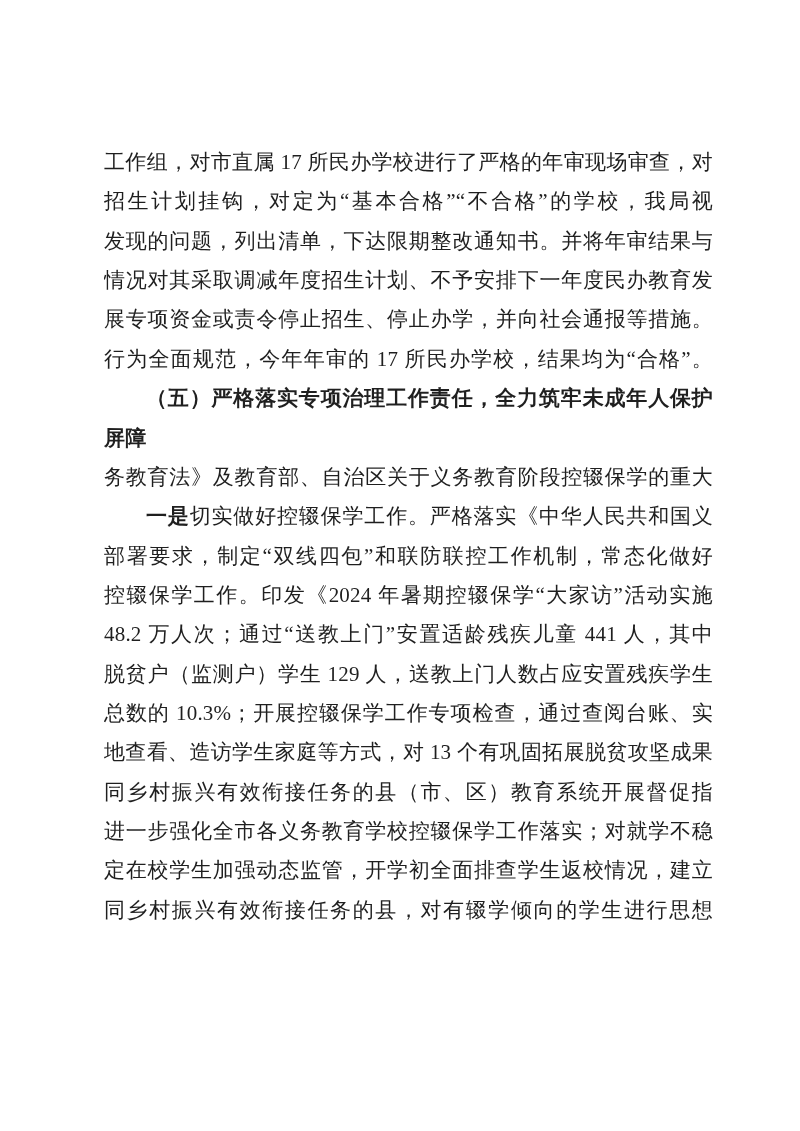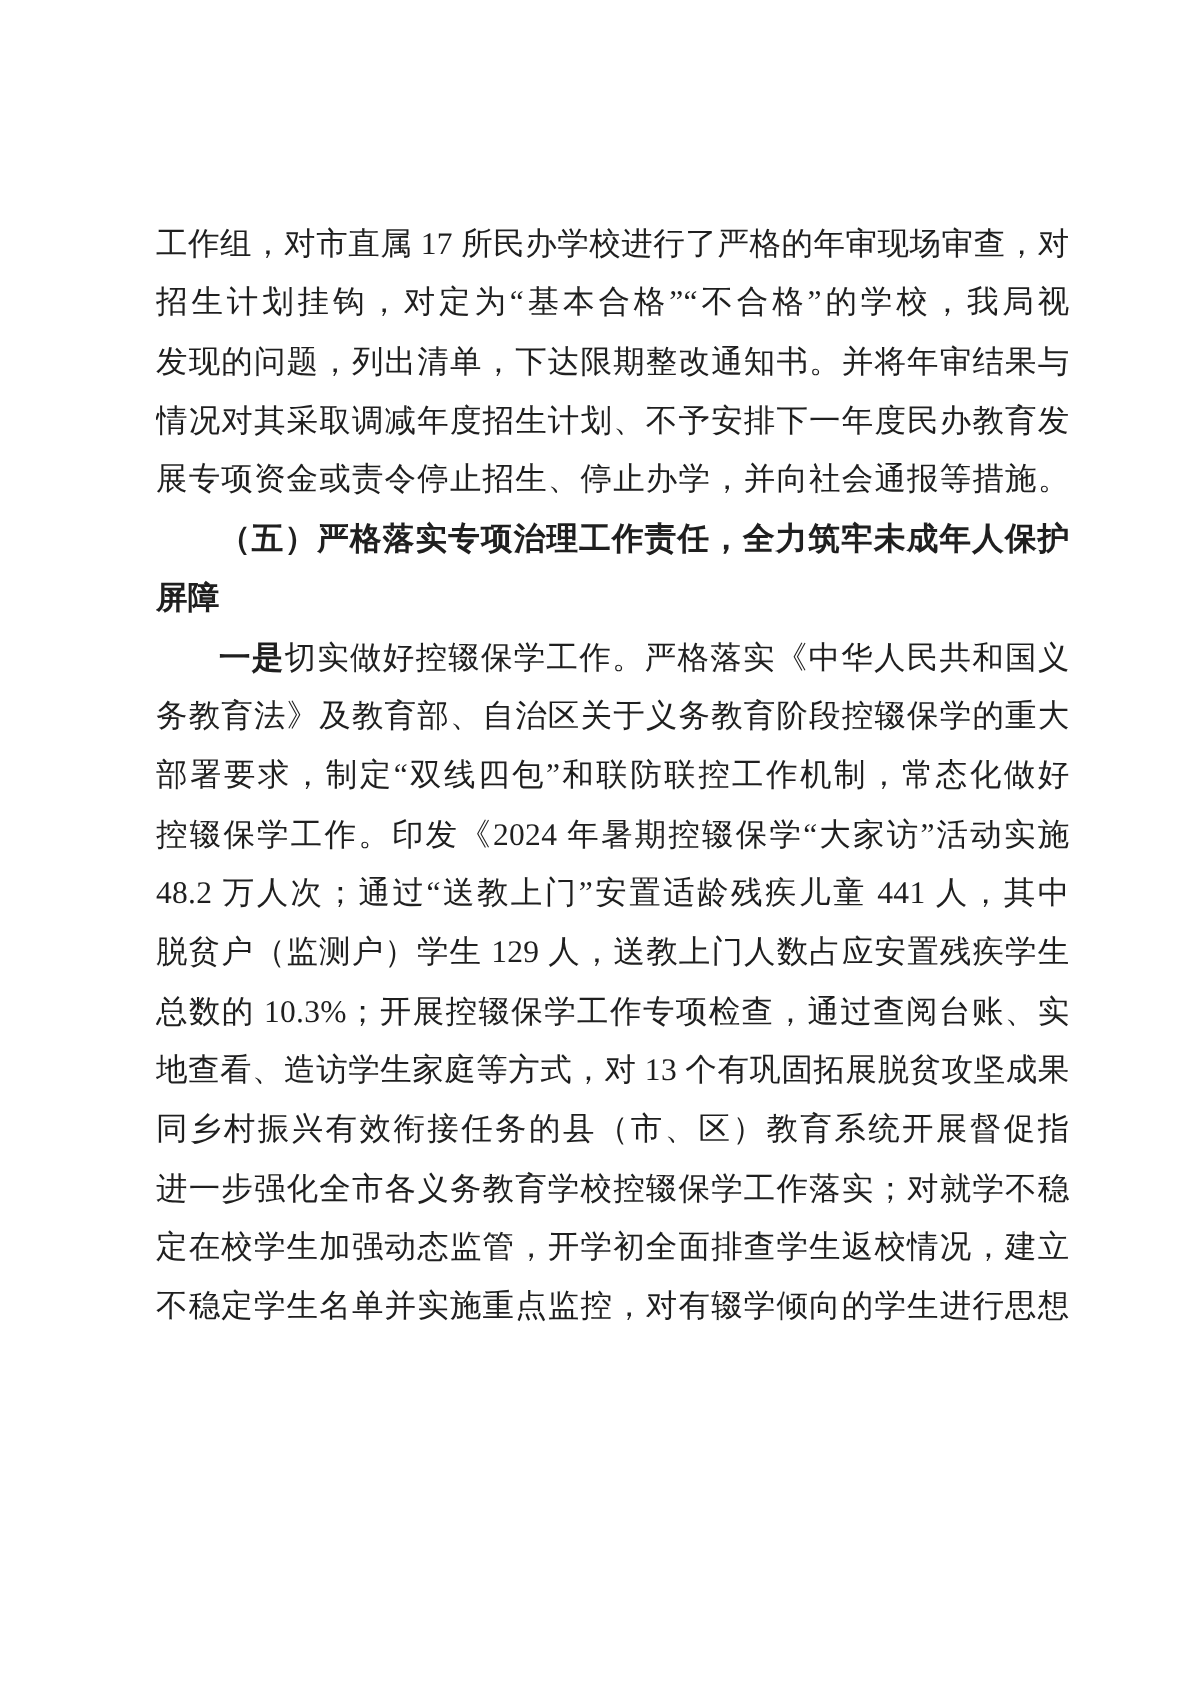--- a/index.html
+++ b/index.html
@@ -62,29 +62,30 @@
 </head>
 <body>
 
 <div class="page">
   <div class="doc-body">
       <div class="line"><span class="seg">工作组，对市直属 17 所民办学校进行了严格的年审现场审查，对</span></div>
       <div class="line"><span class="seg">招生计划挂钩，对定为“基本合格”“不合格”的学校，我局视</span></div>
       <div class="line"><span class="seg">发现的问题，列出清单，下达限期整改通知书。并将年审结果与</span></div>
       <div class="line"><span class="seg">情况对其采取调减年度招生计划、不予安排下一年度民办教育发</span></div>
       <div class="line"><span class="seg">展专项资金或责令停止招生、停止办学，并向社会通报等措施。</span></div>
+      <div class="line"><span class="seg">行为全面规范，今年年审的 17 所民办学校，结果均为“合格”。</span></div>
       <div class="line indent heading"><span class="seg bold">（五）严格落实专项治理工作责任，全力筑牢未成年人保护</span></div>
       <div class="line heading no-justify"><span class="seg bold">屏障</span></div>
+      <div class="line"><span class="seg">务教育法》及教育部、自治区关于义务教育阶段控辍保学的重大</span></div>
       <div class="line indent"><span class="seg bold">一是</span><span class="seg">切实做好控辍保学工作。严格落实《中华人民共和国义</span></div>
-      <div class="line"><span class="seg">务教育法》及教育部、自治区关于义务教育阶段控辍保学的重大</span></div>
       <div class="line"><span class="seg">部署要求，制定“双线四包”和联防联控工作机制，常态化做好</span></div>
       <div class="line"><span class="seg">控辍保学工作。印发《2024 年暑期控辍保学“大家访”活动实施</span></div>
       <div class="line"><span class="seg">48.2 万人次；通过“送教上门”安置适龄残疾儿童 441 人，其中</span></div>
       <div class="line"><span class="seg">脱贫户（监测户）学生 129 人，送教上门人数占应安置残疾学生</span></div>
       <div class="line"><span class="seg">总数的 10.3%；开展控辍保学工作专项检查，通过查阅台账、实</span></div>
       <div class="line"><span class="seg">地查看、造访学生家庭等方式，对 13 个有巩固拓展脱贫攻坚成果</span></div>
       <div class="line"><span class="seg">同乡村振兴有效衔接任务的县（市、区）教育系统开展督促指导，</span></div>
       <div class="line"><span class="seg">进一步强化全市各义务教育学校控辍保学工作落实；对就学不稳</span></div>
       <div class="line"><span class="seg">定在校学生加强动态监管，开学初全面排查学生返校情况，建立</span></div>
-      <div class="line"><span class="seg">不稳定学生名单并实施重点监控，对有辍学倾向的学生进行思想</span></div>
+      <div class="line"><span class="seg">同乡村振兴有效衔接任务的县，对有辍学倾向的学生进行思想</span></div>
     </div>
   <div class="page-number">— 5 —</div>
 </div>
 
 </body></html>

